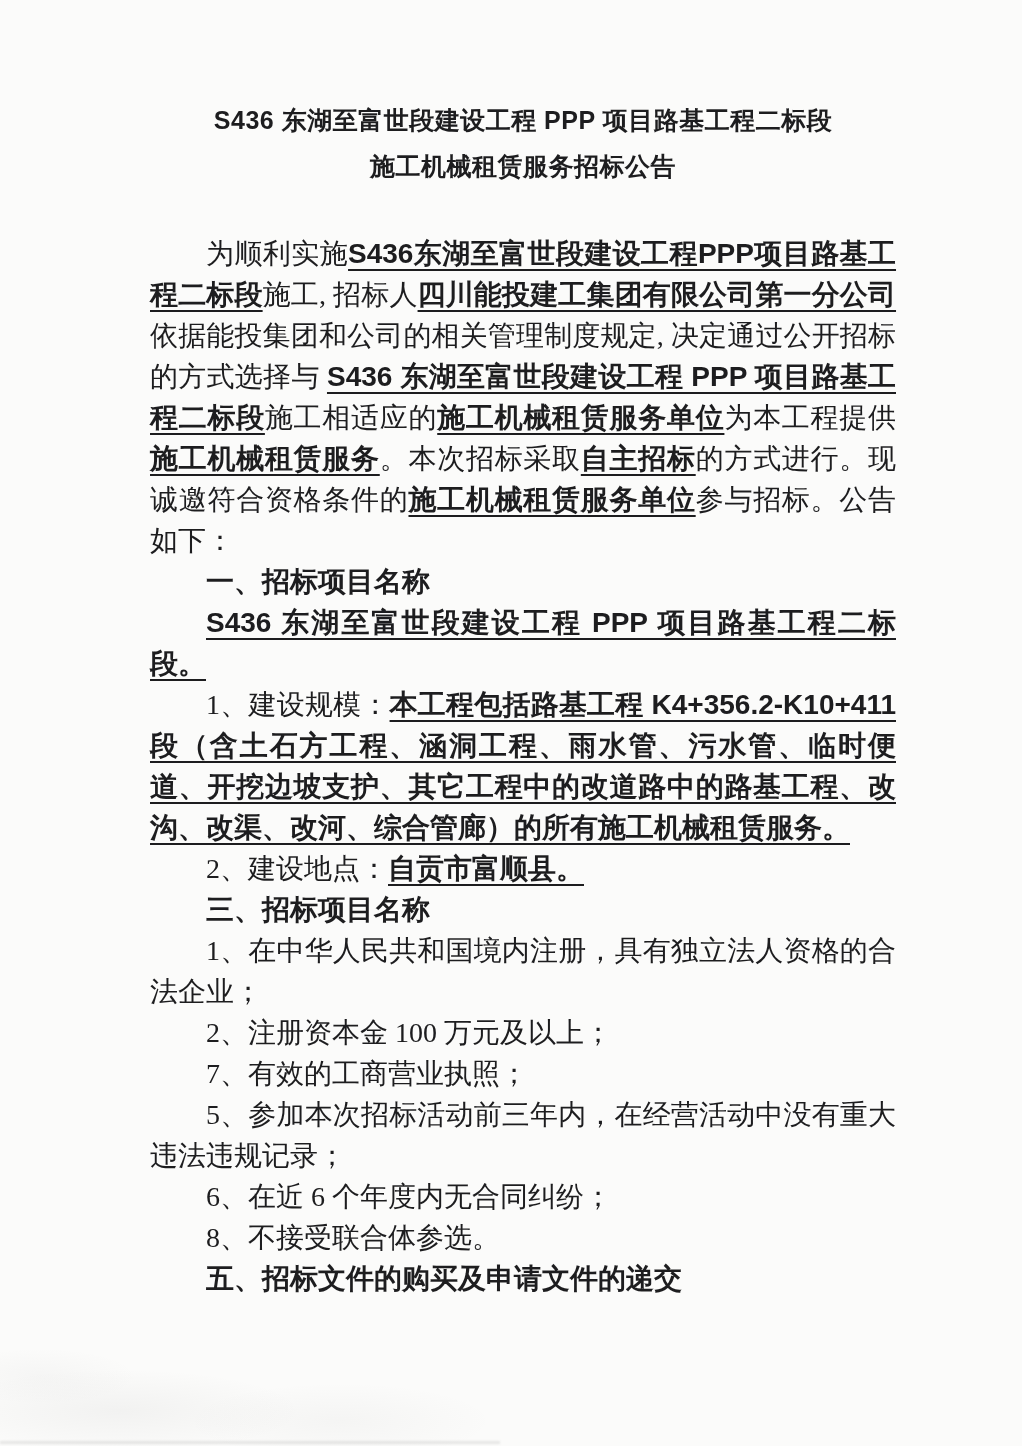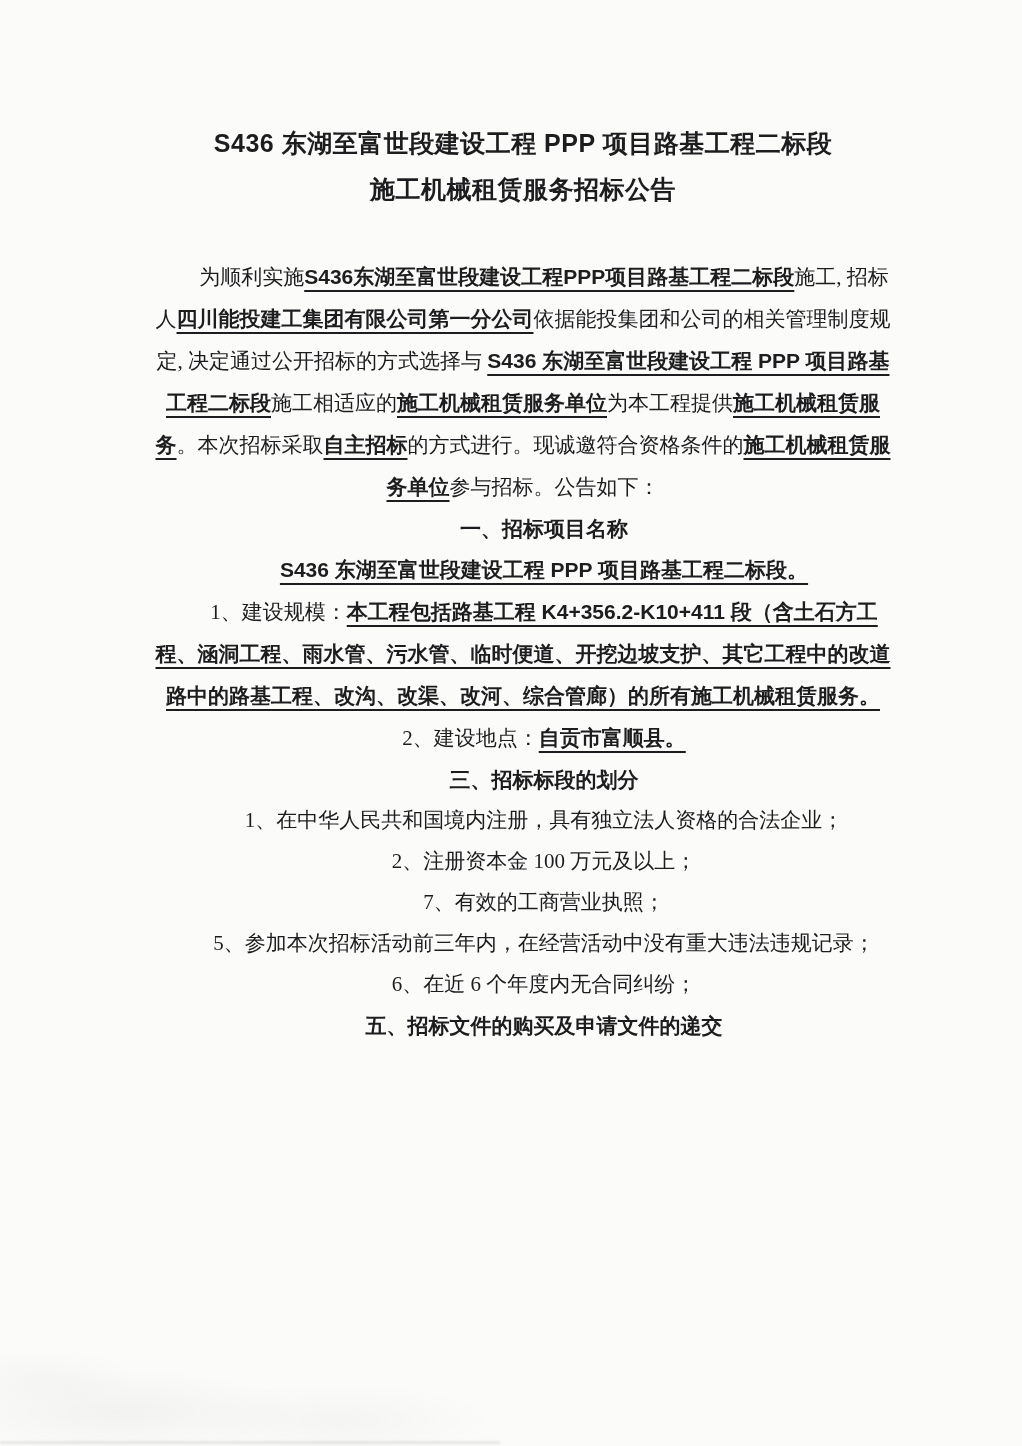--- a/index.html
+++ b/index.html
@@ -6,43 +6,43 @@
   body {
     width: 1022px; height: 1446px;
     background: #fbfbfa;
     position: relative;
     overflow: hidden;
     font-family: "Liberation Serif", "DejaVu Serif", serif;
     color: #1d1d1f;
   }
   .page {
     position: absolute;
-    left: 150px; top: 120px;
+    left: 150px; top: 97px;
     width: 746px;
   }
   .title-line {
     text-align: center;
     font-family: "Liberation Sans", "DejaVu Sans", sans-serif;
     font-weight: 700;
     font-size: 25px;
     line-height: 46px;
     letter-spacing: 0.5px;
   }
   .doc-body { margin-top: 44px; }
   .line {
-    font-size: 21px;
+    font-size: 28px;
     line-height: 41px;
     text-align: justify;
   }
   .line.heading {
     font-family: "Liberation Sans", "DejaVu Sans", sans-serif;
     font-weight: 700;
     text-align: left;
   }
-  .line.indent { text-indent: 2em; text-align: center; }
+  .line.indent { text-indent: 2em; }
   .seg.b {
     font-family: "Liberation Sans", "DejaVu Sans", sans-serif;
     font-weight: 700;
   }
   .seg.u {
     text-decoration: underline;
     text-underline-offset: 6px;
     text-decoration-thickness: 1.5px;
   }
   
@@ -72,24 +72,25 @@
   <div class="title-block">
     <div class="title-line">S436 东湖至富世段建设工程 PPP 项目路基工程二标段</div>
     <div class="title-line">施工机械租赁服务招标公告</div>
   </div>
   <div class="doc-body">
       <div class="line indent"><span class="seg">为顺利实施</span><span class="seg b u">S436东湖至富世段建设工程PPP项目路基工程二标段</span><span class="seg">施工, 招标人</span><span class="seg b u">四川能投建工集团有限公司第一分公司</span><span class="seg">依据能投集团和公司的相关管理制度规定, 决定通过公开招标的方式选择与 </span><span class="seg b u">S436 东湖至富世段建设工程 PPP 项目路基工程二标段</span><span class="seg">施工相适应的</span><span class="seg b u">施工机械租赁服务单位</span><span class="seg">为本工程提供</span><span class="seg b u">施工机械租赁服务</span><span class="seg">。本次招标采取</span><span class="seg b u">自主招标</span><span class="seg">的方式进行。现诚邀符合资格条件的</span><span class="seg b u">施工机械租赁服务单位</span><span class="seg">参与招标。公告如下：</span></div>
       <div class="line heading indent"><span class="seg b">一、招标项目名称</span></div>
       <div class="line indent"><span class="seg b u">S436 东湖至富世段建设工程 PPP 项目路基工程二标段。</span></div>
       <div class="line indent"><span class="seg">1、建设规模：</span><span class="seg b u">本工程包括路基工程 K4+356.2-K10+411 段（含土石方工程、涵洞工程、雨水管、污水管、临时便道、开挖边坡支护、其它工程中的改道路中的路基工程、改沟、改渠、改河、综合管廊）的所有施工机械租赁服务。</span></div>
       <div class="line indent"><span class="seg">2、建设地点：</span><span class="seg b u">自贡市富顺县。</span></div>
-      <div class="line heading indent"><span class="seg b">三、招标标段的划分</span></div>
+      <div class="line heading indent"><span class="seg b">三、招标项目名称</span></div>
       <div class="line indent"><span class="seg">1、在中华人民共和国境内注册，具有独立法人资格的合法企业；</span></div>
       <div class="line indent"><span class="seg">2、注册资本金 100 万元及以上；</span></div>
       <div class="line indent"><span class="seg">7、有效的工商营业执照；</span></div>
       <div class="line indent"><span class="seg">5、参加本次招标活动前三年内，在经营活动中没有重大违法违规记录；</span></div>
       <div class="line indent"><span class="seg">6、在近 6 个年度内无合同纠纷；</span></div>
+      <div class="line indent"><span class="seg">8、不接受联合体参选。</span></div>
       <div class="line heading indent"><span class="seg b">五、招标文件的购买及申请文件的递交</span></div>
     </div>
 </div>
 
 <div class="scan-smudge"></div>
 <div class="scan-edge-line"></div>
 
 </body></html>

